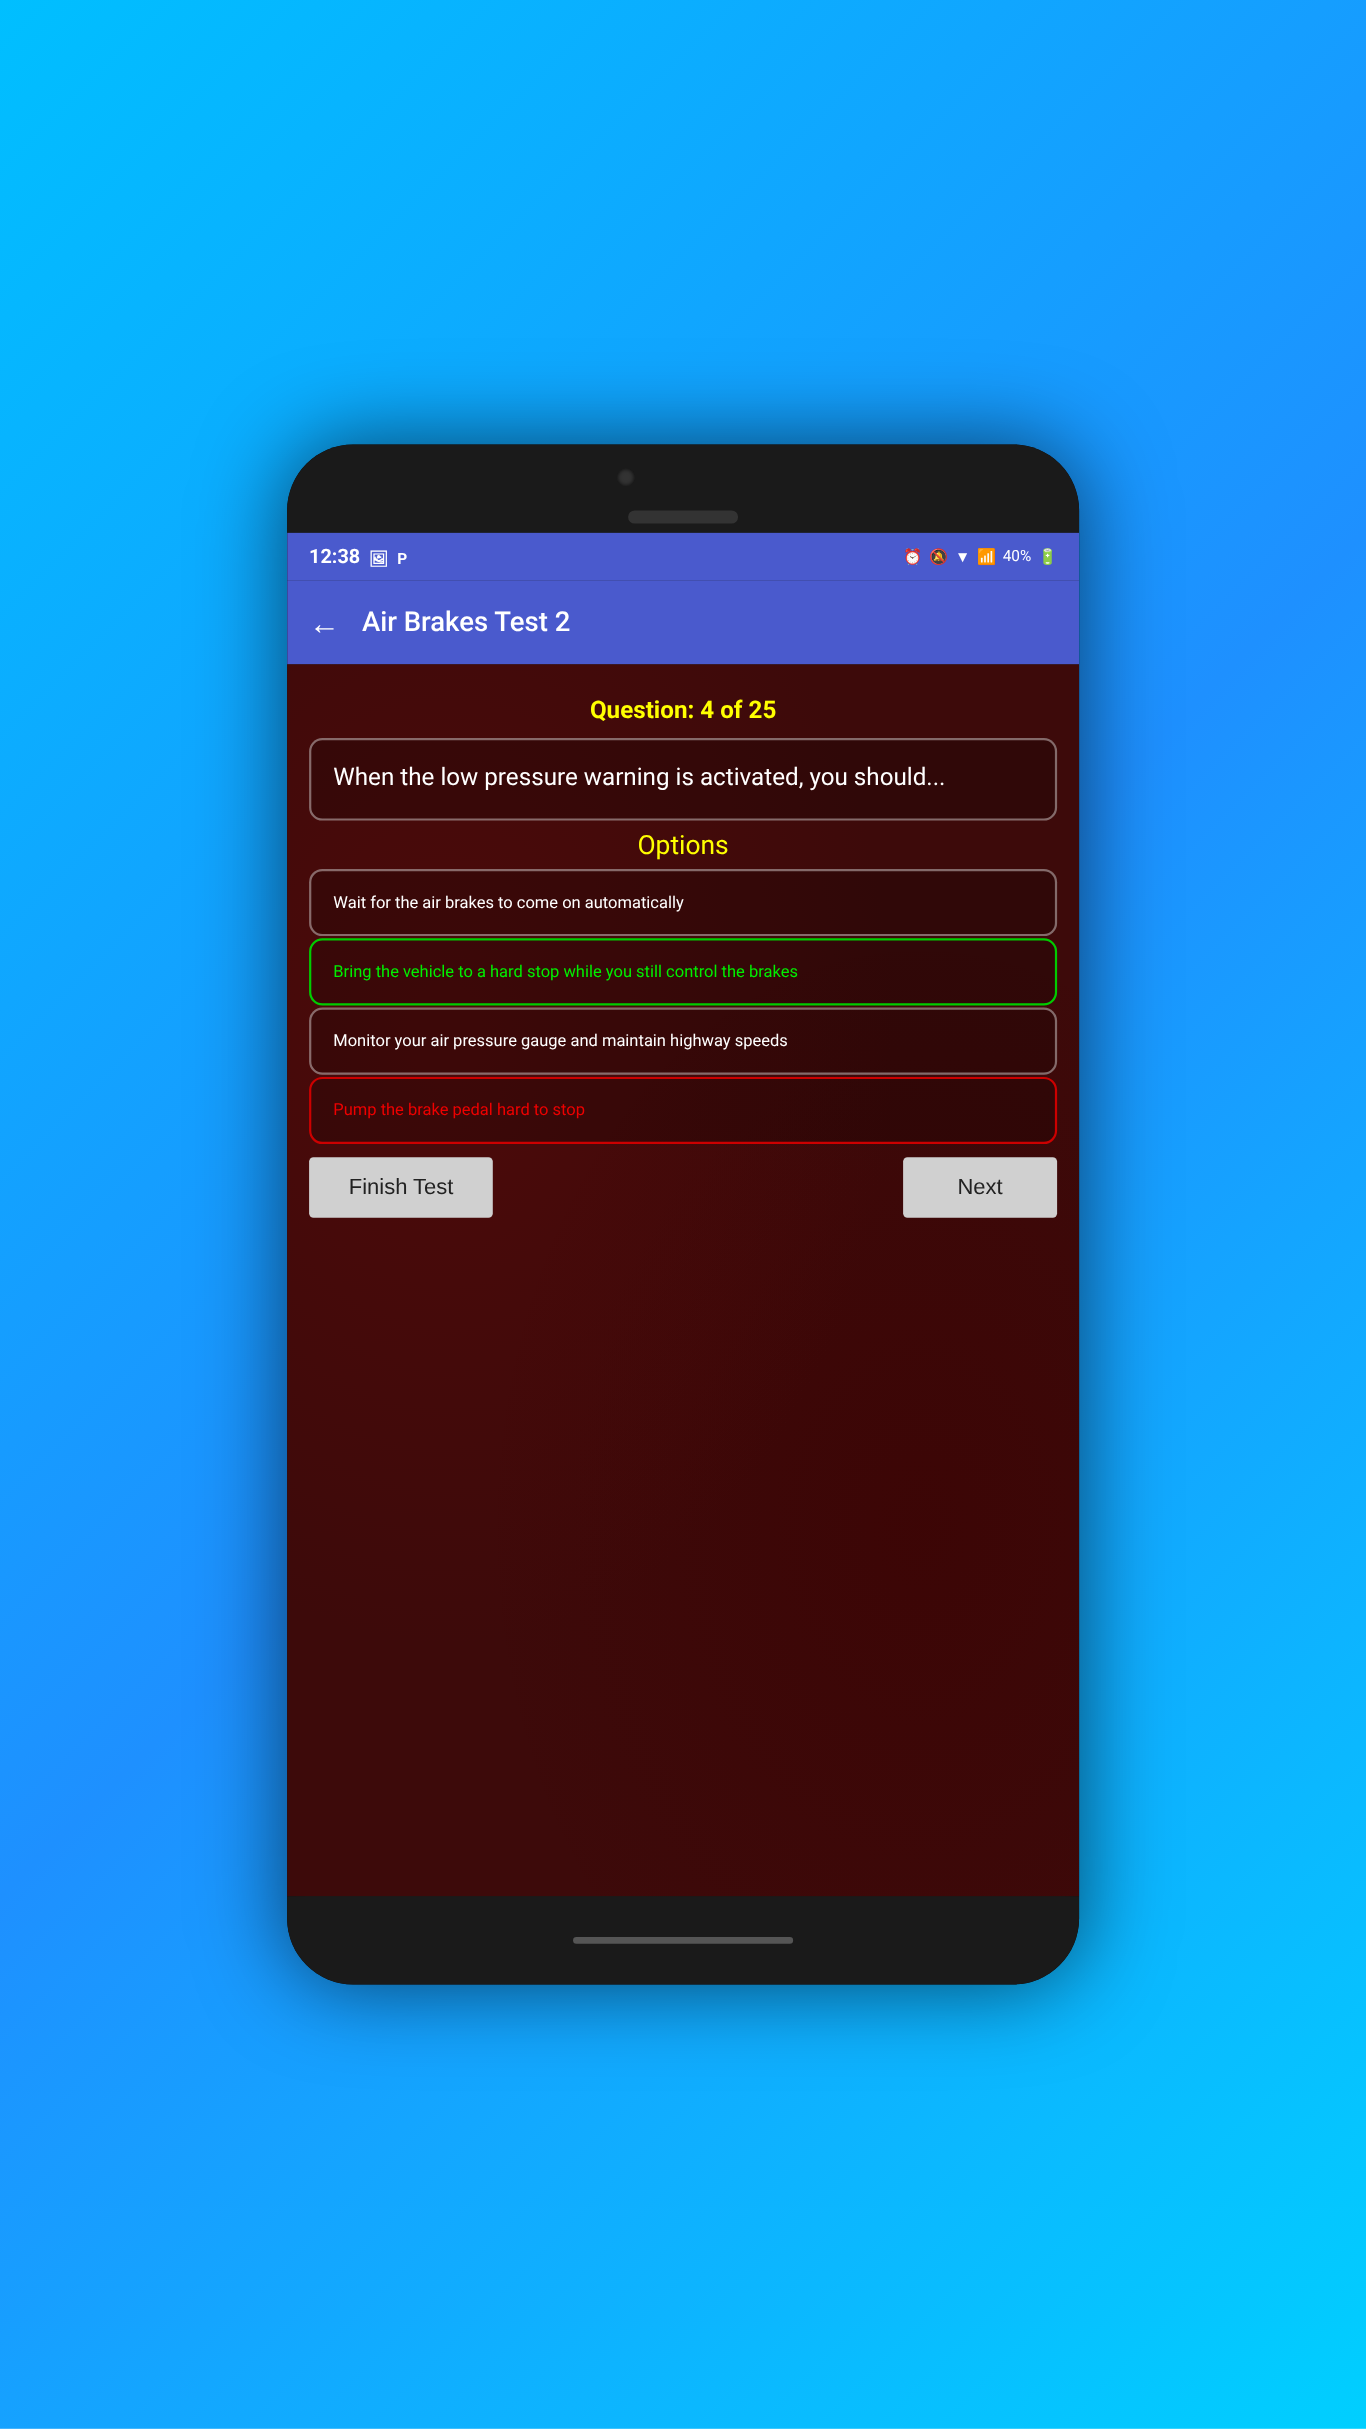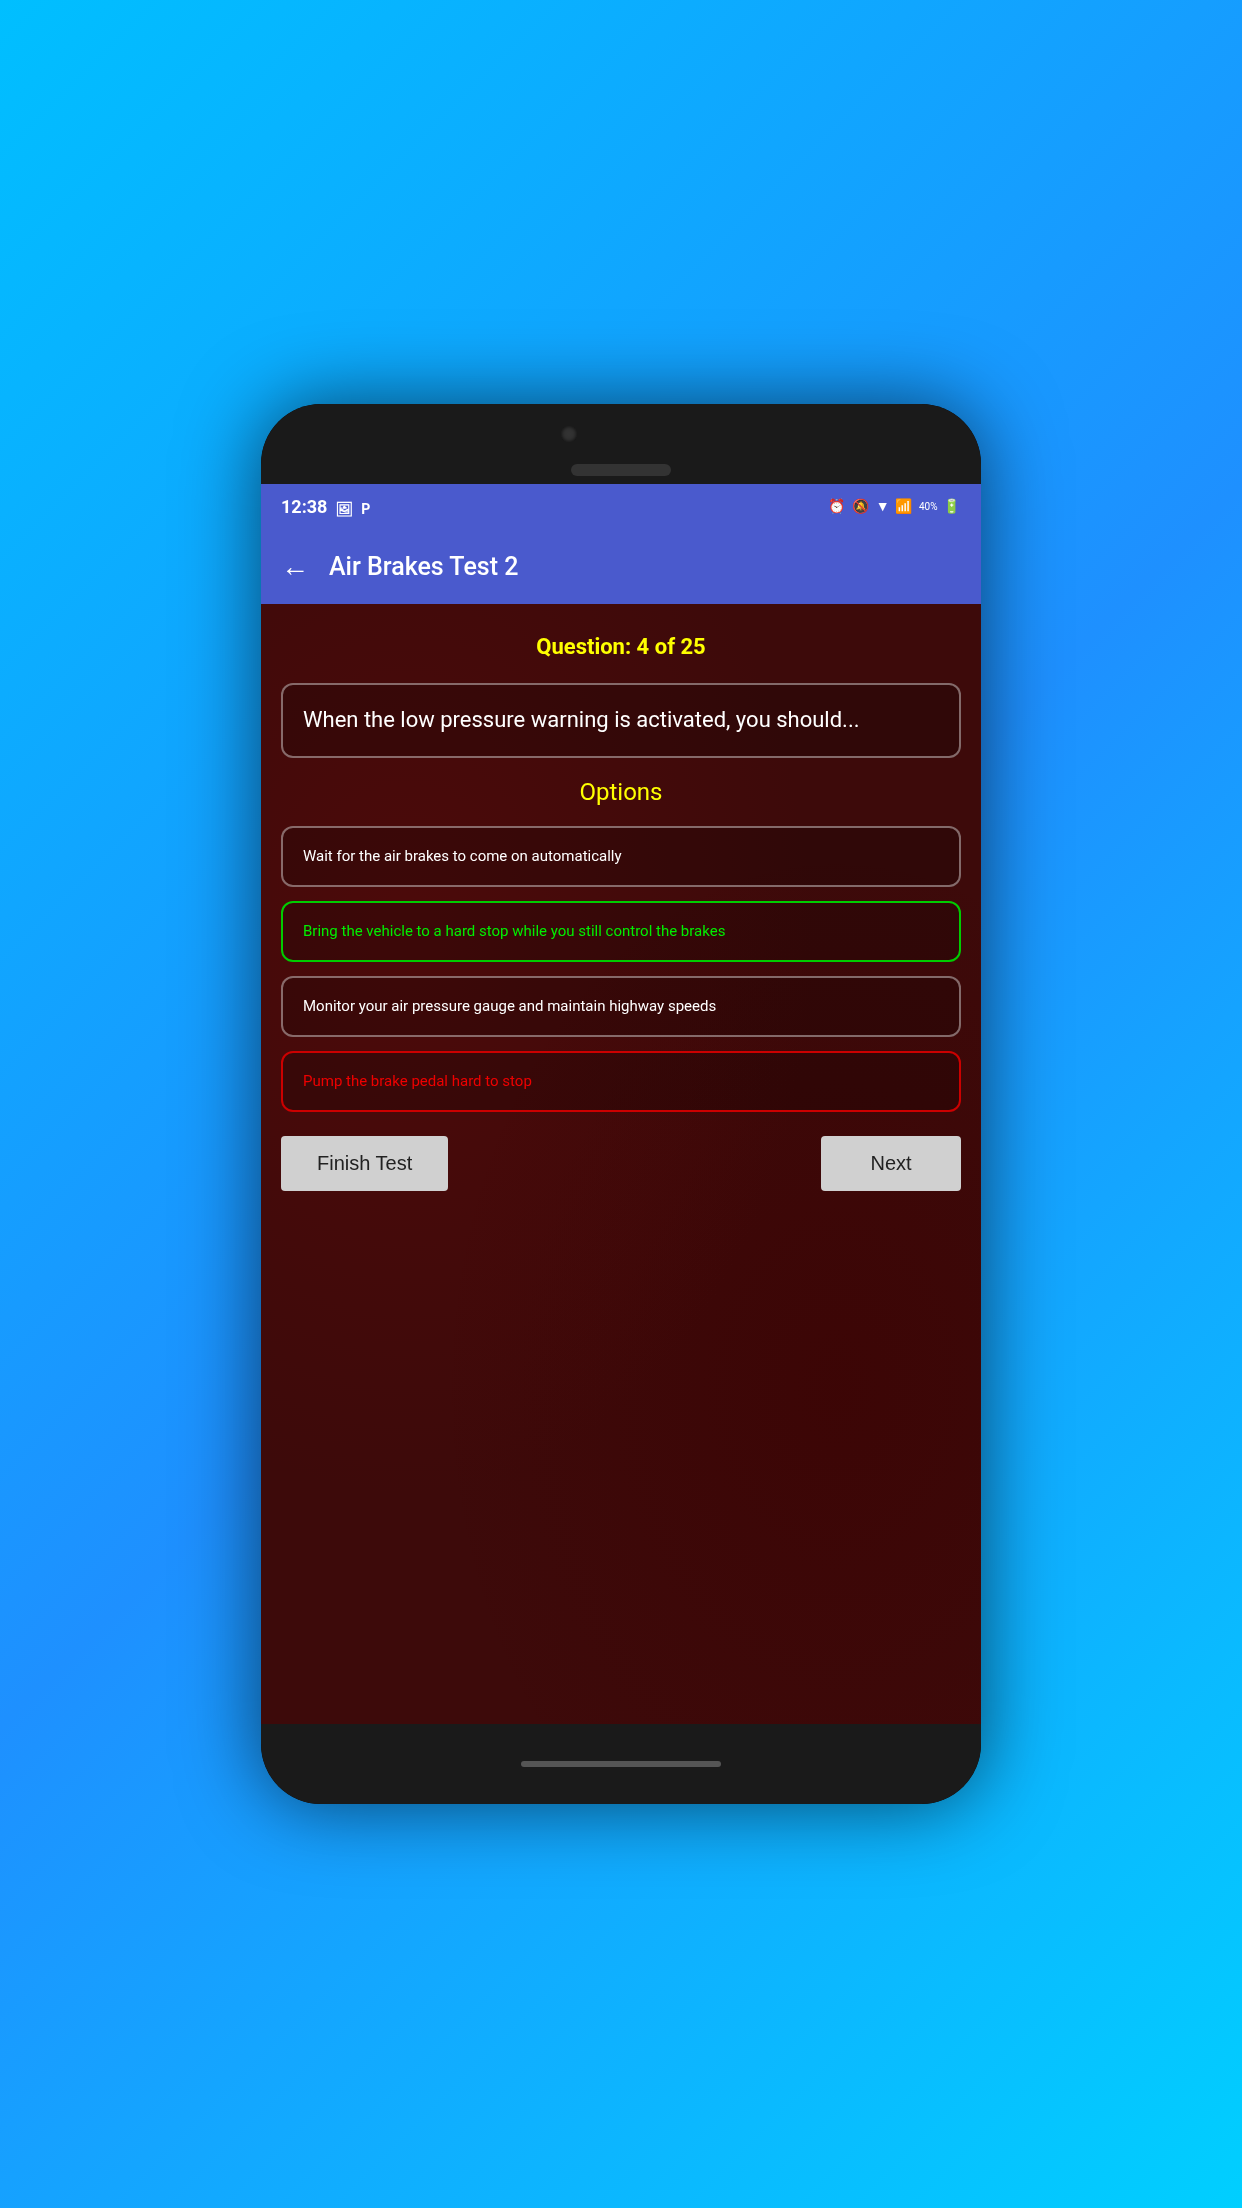--- a/index.html
+++ b/index.html
@@ -87,21 +87,21 @@
     .status-icons {
       display: flex;
       align-items: center;
       gap: 6px;
       color: white;
       font-size: 14px;
     }
 
     .battery-text {
       color: white;
-      font-size: 10px;
+      font-size: 14px;
     }
 
     .top-bar {
       background: #4a5acd;
       height: 76px;
       display: flex;
       align-items: center;
       padding: 0 20px;
       gap: 20px;
       flex-shrink: 0;
@@ -121,21 +121,21 @@
 
     .main-content {
       flex: 1;
       background: #3d0a0a;
       background-image: 
         radial-gradient(ellipse at 20% 30%, rgba(80, 10, 10, 0.8) 0%, transparent 50%),
         radial-gradient(ellipse at 80% 70%, rgba(60, 5, 5, 0.9) 0%, transparent 50%);
       padding: 20px;
       display: flex;
       flex-direction: column;
-      gap: 14px;
+      gap: 2px;
       overflow: hidden;
     }
 
     .question-number {
       text-align: center;
       color: #ffff00;
       font-size: 22px;
       font-weight: bold;
       padding: 10px 0;
     }

